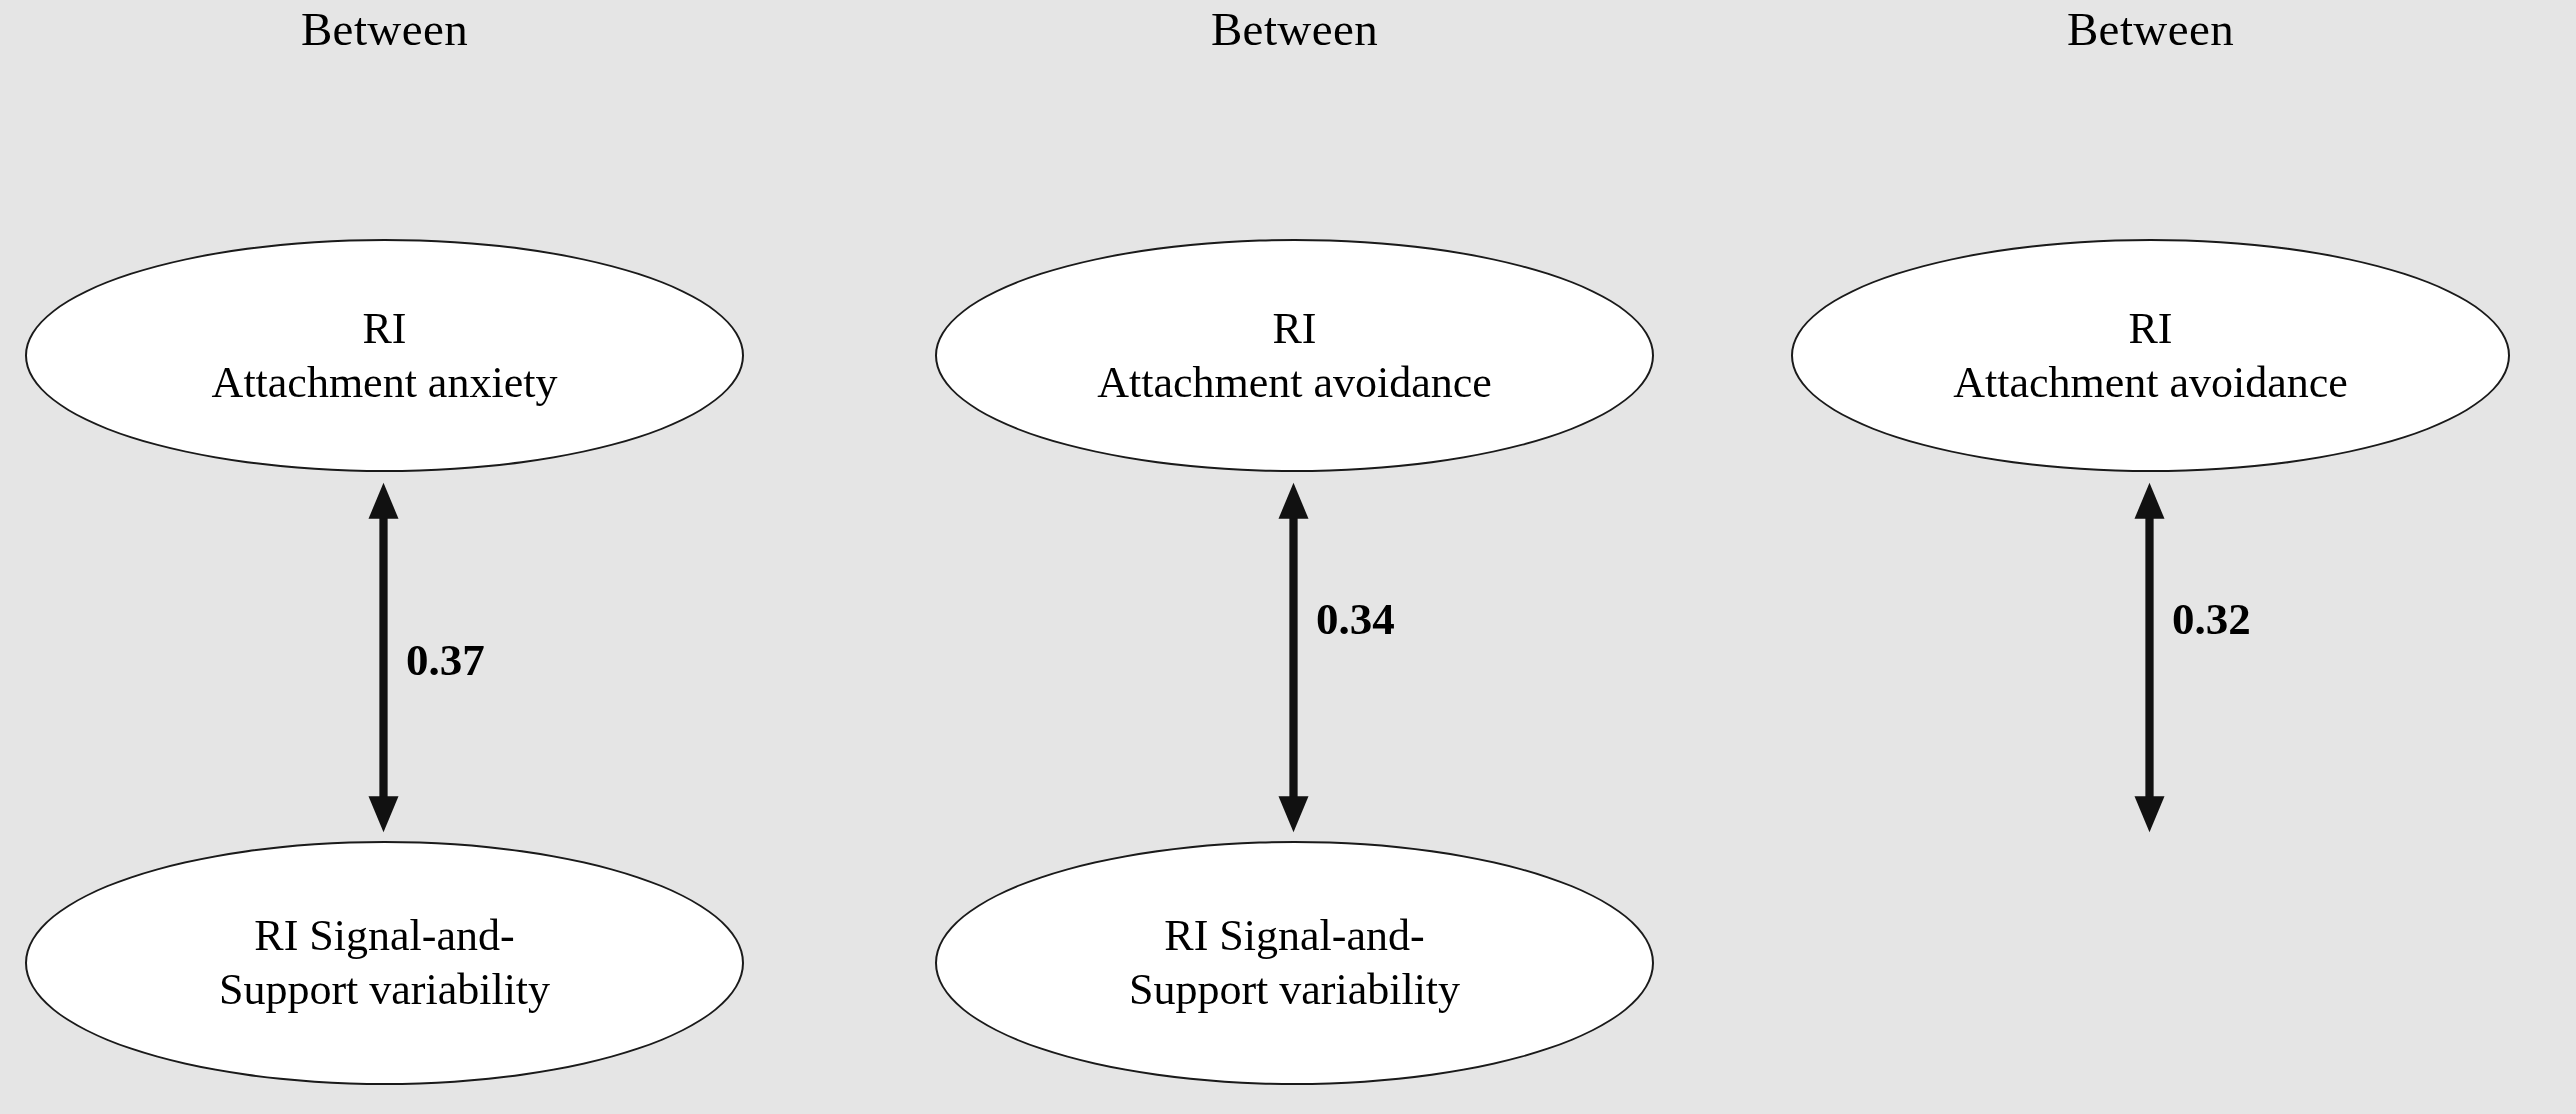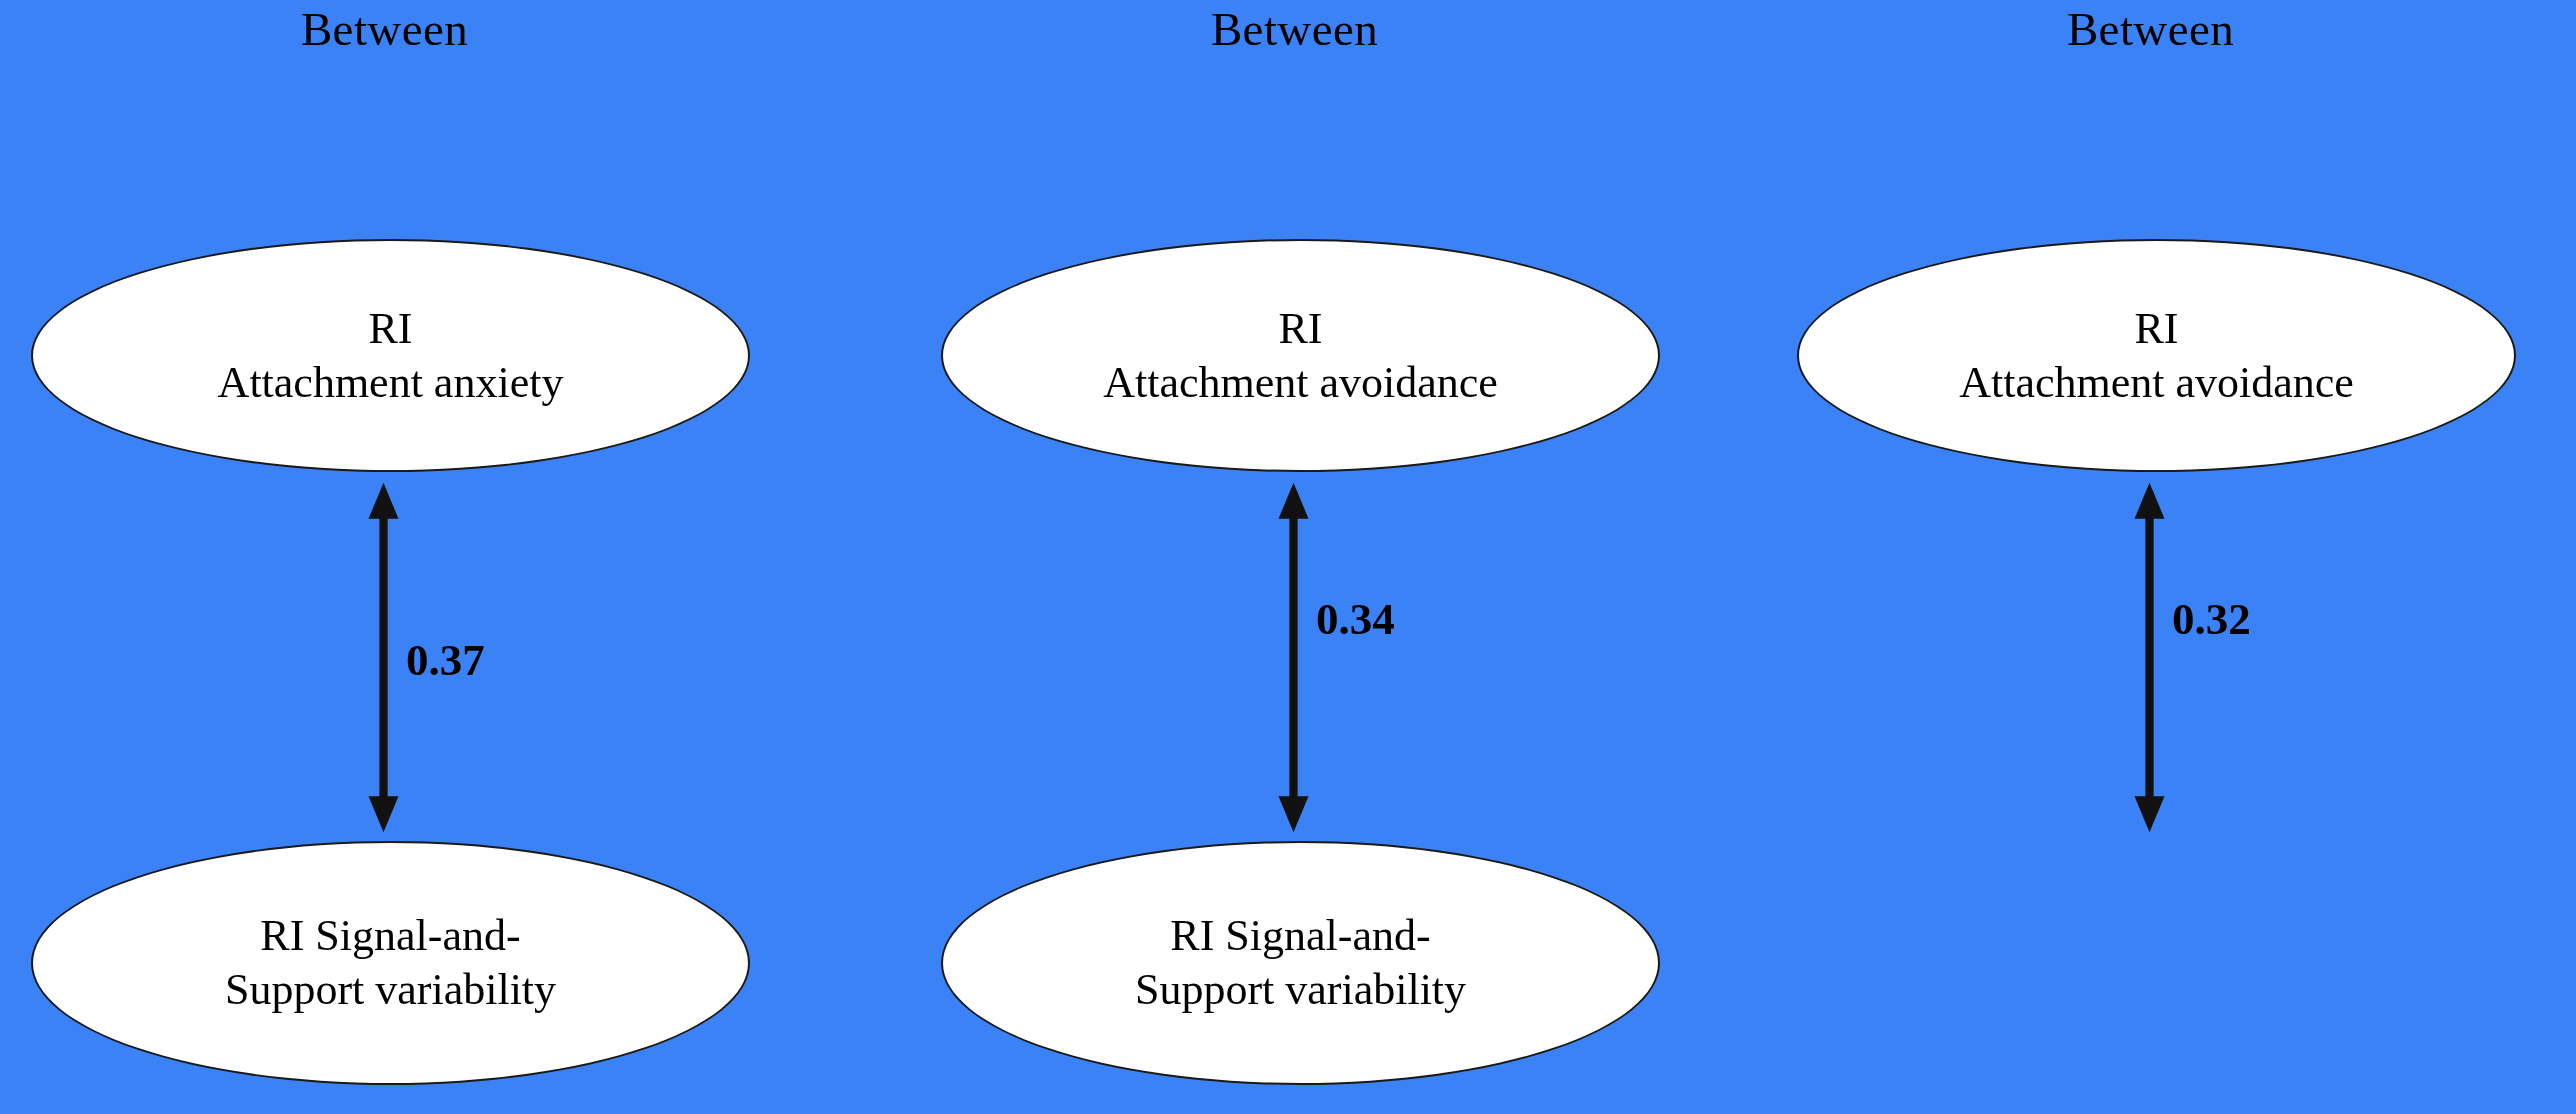--- a/index.html
+++ b/index.html
@@ -8,21 +8,21 @@
     background: #ffffff;
   }
   body {
     font-family: "Liberation Serif", "DejaVu Serif", serif;
     color: #000000;
   }
   #figure {
     position: relative;
     width: 2576px;
     height: 1114px;
-    background: #3b82f6;
+    background: #e5e5e5;
     overflow: hidden;
   }
   .column {
     position: absolute;
     top: 0;
     height: 1114px;
   }
   .col-header {
     position: absolute;
     top: 6px;
@@ -30,21 +30,21 @@
     width: 100%;
     text-align: center;
     font-size: 47px;
     font-weight: 400;
     line-height: 1.0;
     letter-spacing: 0.4px;
     white-space: nowrap;
   }
   .ellipse {
     position: absolute;
-    left: 6px;
+    left: 0;
     width: 719px;
     height: 242px;
     border: 2.3px solid #1a1a1a;
     border-radius: 50% / 50%;
     box-sizing: border-box;
     background: #ffffff;
     display: flex;
     flex-direction: column;
     align-items: center;
     justify-content: center;

